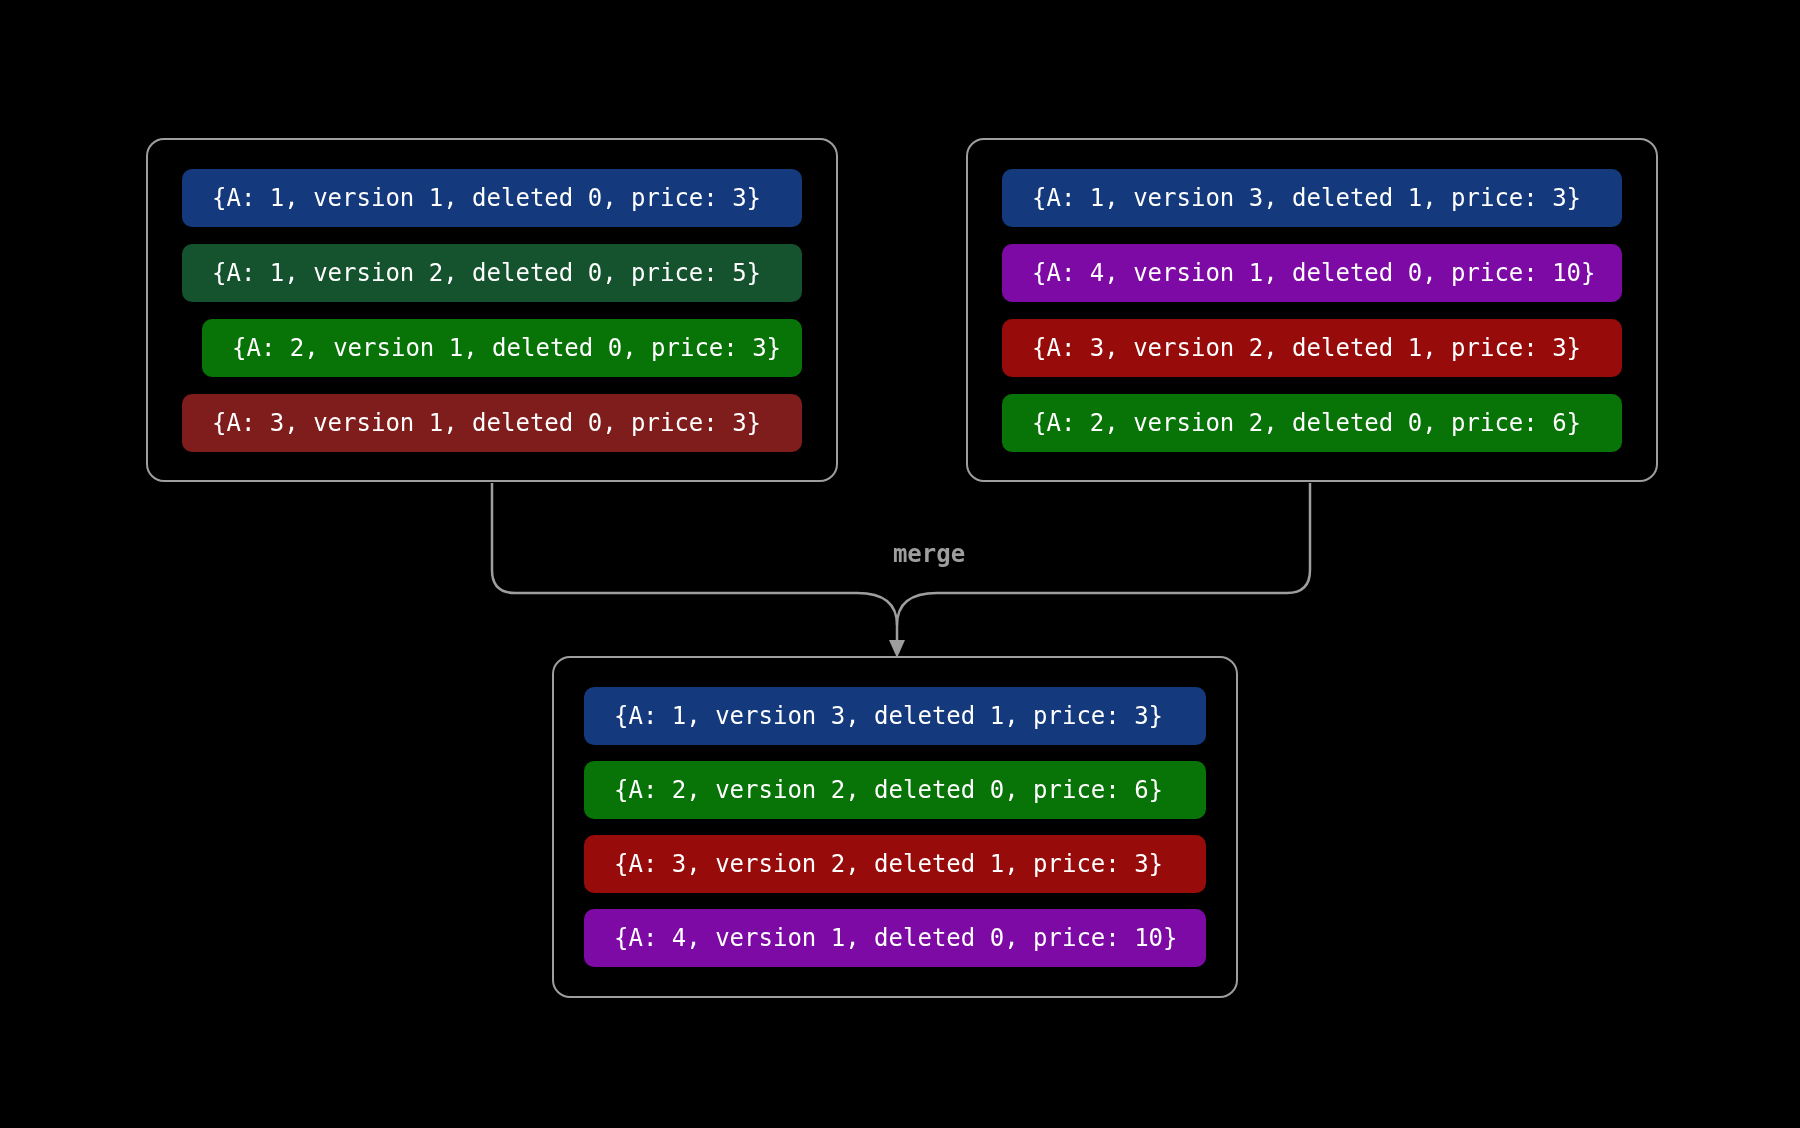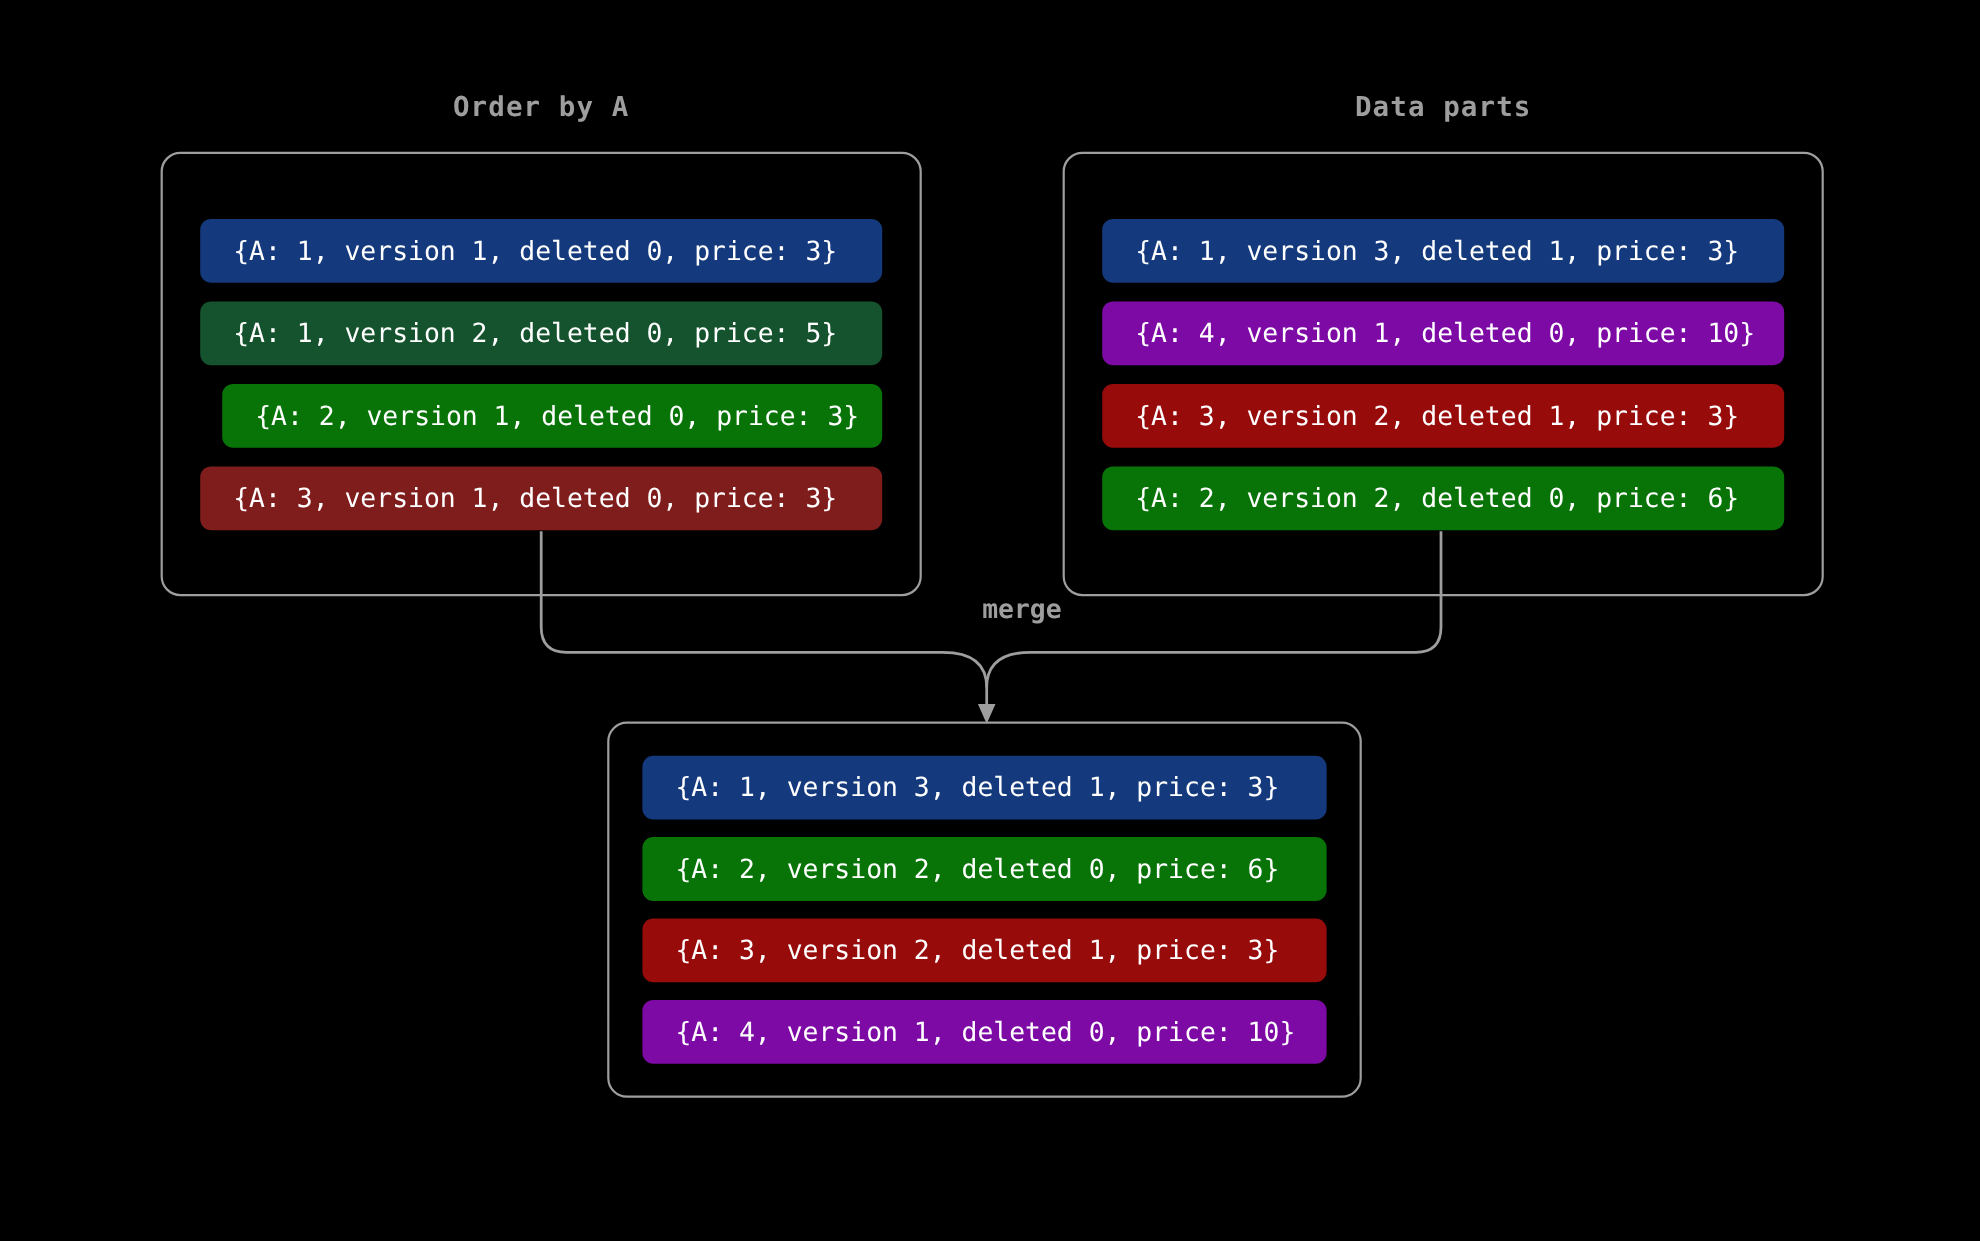--- a/index.html
+++ b/index.html
@@ -21,21 +21,21 @@
     text-align: center;
     top: 82px;
     font-size: 25px;
     font-weight: bold;
     letter-spacing: 1px;
     color: var(--label, #9e9e9e);
   }
   .card {
     position: absolute;
     width: 692px;
-    height: 404px;
+    height: 344px;
     border: 2.5px solid var(--border, #9e9e9e);
     border-radius: 18px;
     box-sizing: border-box;
     display: flex;
     flex-direction: column;
     justify-content: center;
     gap: 17px;
     padding: 0 34px;
   }
   .card.result {
@@ -78,22 +78,20 @@
   .arrow-head {
     fill: var(--border, #9e9e9e);
     stroke: none;
   }
 </style>
 </head>
 <body>
 
 <div class="canvas" style="--bg: #000000; --border: #9e9e9e; --label: #9e9e9e; --row-text: #ffffff;">
 
-  <div class="panel-title" style="left:146px;">Order by A</div>
-  <div class="panel-title" style="left:966px;">Data parts</div>
 
   <div class="card" style="left:146px; top:138px;">
     <div class="data-row" style="background: rgb(20, 58, 125);">{A: 1, version 1, deleted 0, price: 3}</div>
     <div class="data-row" style="background: #14532d;">{A: 1, version 2, deleted 0, price: 5}</div>
     <div class="data-row" style="background: rgb(8, 116, 8); margin-left: 20px;">{A: 2, version 1, deleted 0, price: 3}</div>
     <div class="data-row" style="background: #7f1d1d;">{A: 3, version 1, deleted 0, price: 3}</div>
   </div>
 
   <div class="card" style="left:966px; top:138px;">
     <div class="data-row" style="background: rgb(20, 58, 125);">{A: 1, version 3, deleted 1, price: 3}</div>

